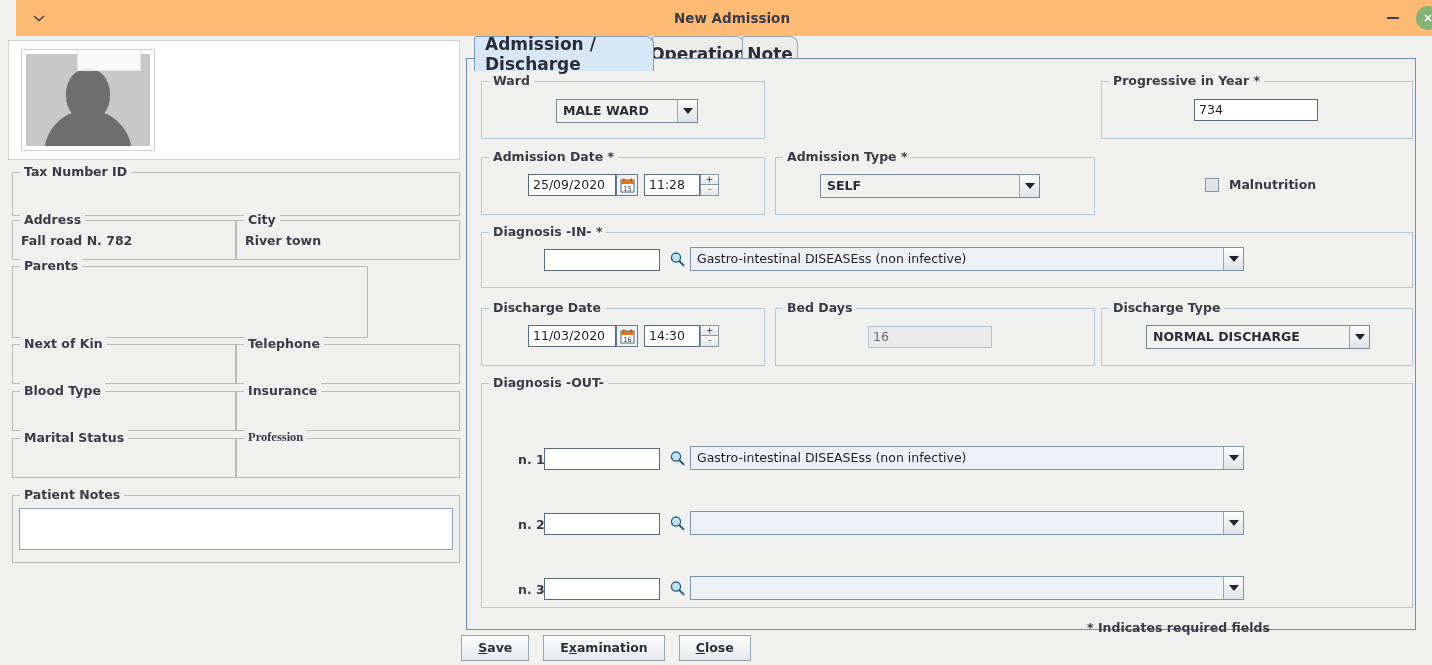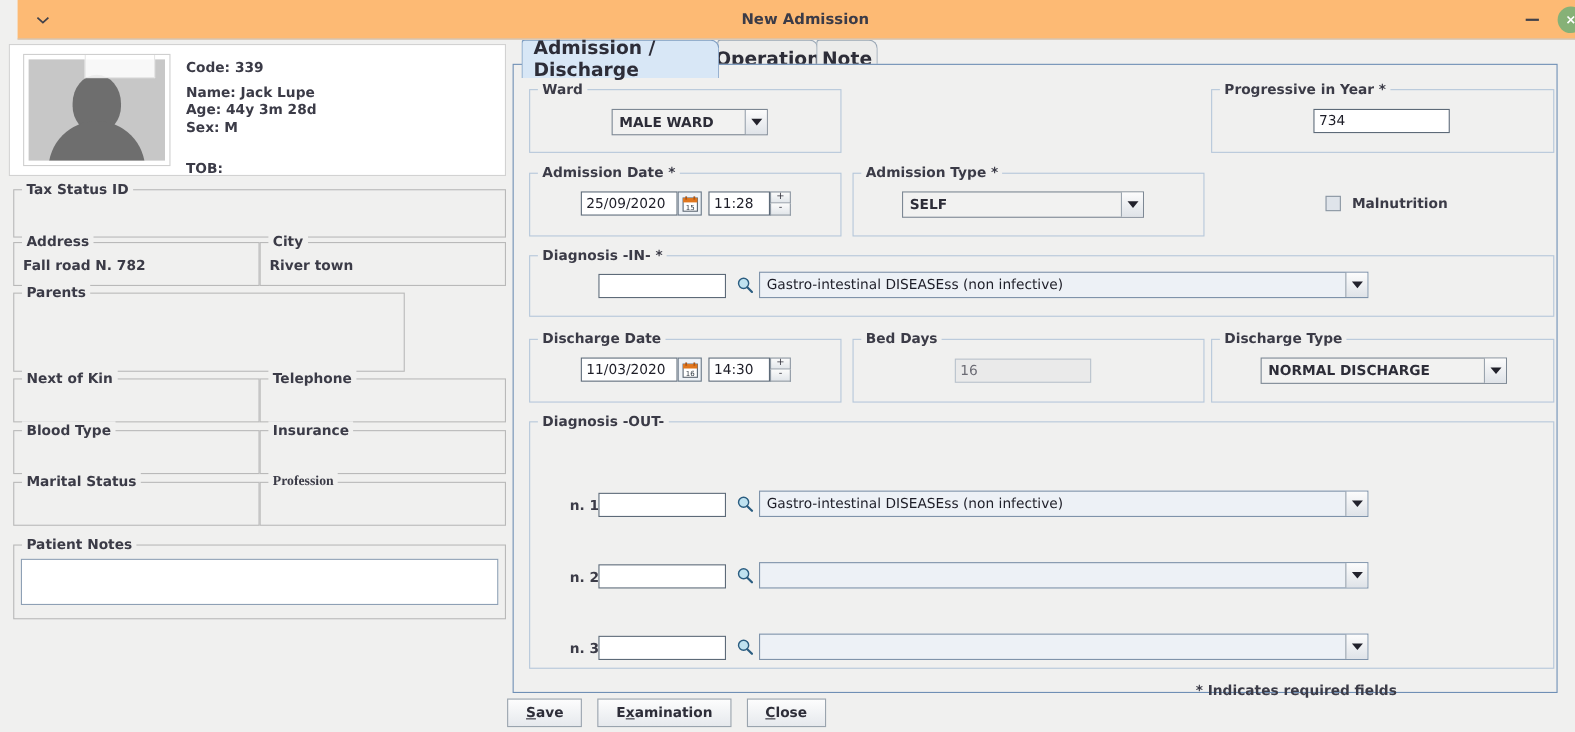--- a/index.html
+++ b/index.html
@@ -316,31 +316,24 @@
   <div class="left-col">
 
     <div class="patient-card">
       <div class="photo-wrap">
         <div class="photo-inner">
           <div class="silhouette-head"></div>
           <div class="silhouette-body"></div>
         </div>
         <div class="photo-strip"></div>
       </div>
-      <div class="patient-info">
-        <div class="pi-code">Code: 339</div>
-        <div>Name: Jack Lupe</div>
-        <div>Age: 44y 3m 28d</div>
-        <div>Sex: M</div>
-        <div class="pi-tob">TOB:</div>
-      </div>
     </div>
 
     <div class="gbox" style="left:8px; top:136px; width:448px; height:44px;">
-      <div class="gtitle">Tax Status ID</div>
+      <div class="gtitle">Tax Number ID</div>
       <div class="gval"></div>
     </div>
 
     <div class="gbox" style="left:8px; top:184px; width:224px; height:40px;">
       <div class="gtitle">Address</div>
       <div class="gval">Fall road N. 782</div>
     </div>
 
     <div class="gbox" style="left:232px; top:184px; width:224px; height:40px;">
       <div class="gtitle">City</div>

